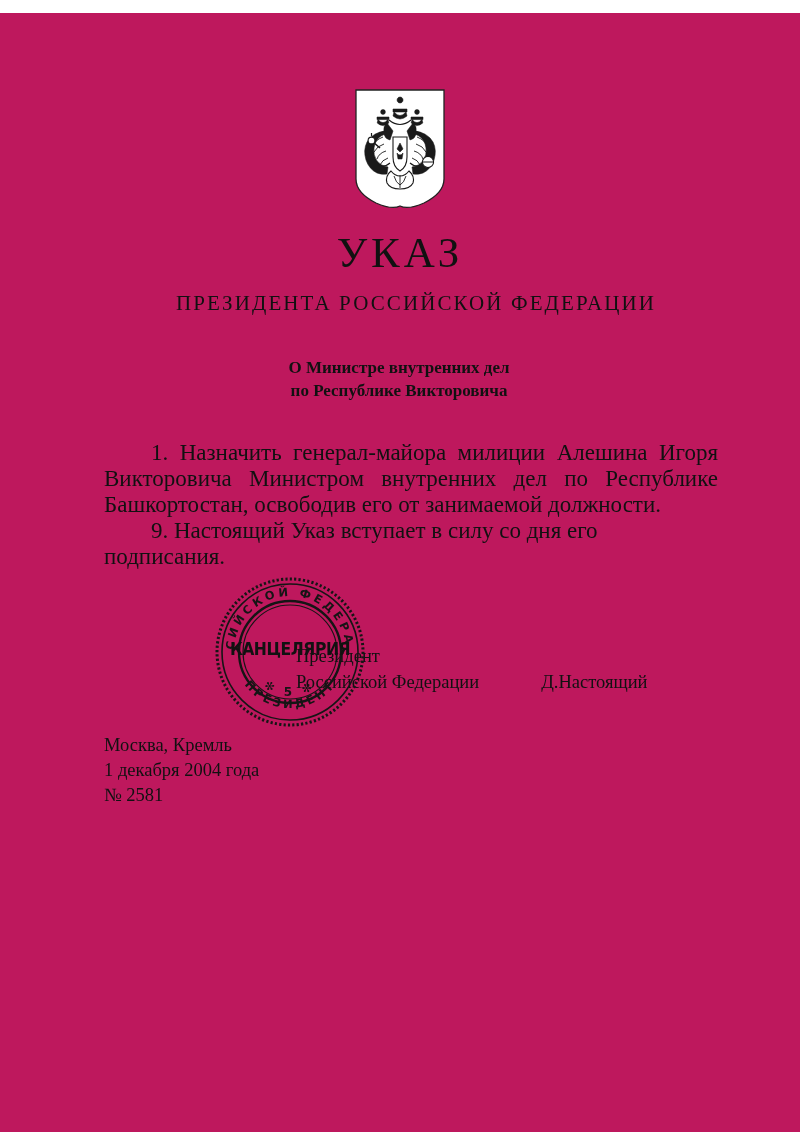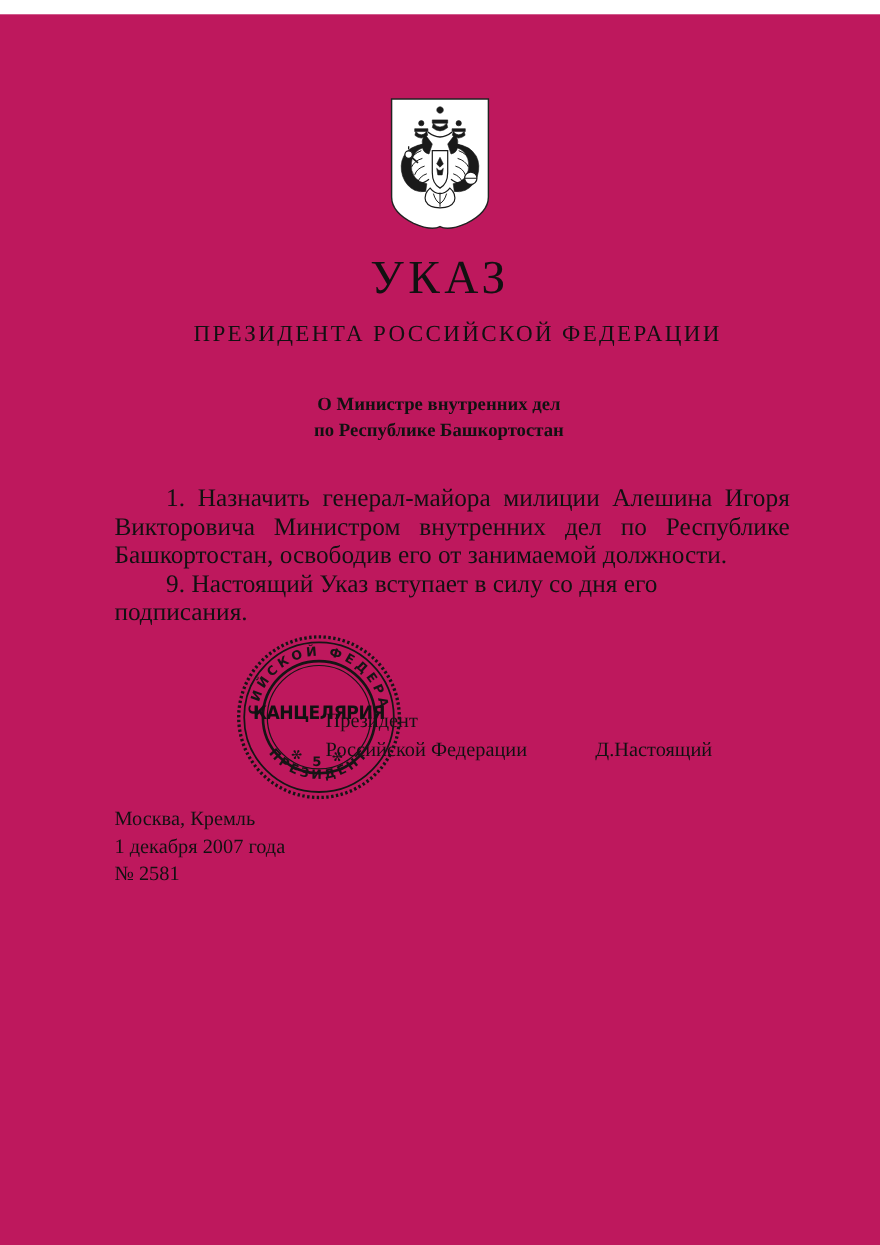--- a/index.html
+++ b/index.html
@@ -198,21 +198,21 @@
         </g>
       </svg>
     </div>
   </div>
 
   <div class="title-ukaz">УКАЗ</div>
   <div class="title-sub">ПРЕЗИДЕНТА РОССИЙСКОЙ ФЕДЕРАЦИИ</div>
 
   <div class="subject">
     <div>О Министре внутренних дел</div>
-    <div>по Республике Башкортостан</div>
+    <div>по Республике Викторовича</div>
   </div>
 
   <div class="body-text">
     <p>1. Назначить генерал-майора милиции Алешина Игоря Викторовича Министром внутренних дел по Республике Башкортостан, освободив его от занимаемой должности.</p>
     <p class="last">9. Настоящий Указ вступает в силу со дня его подписания.</p>
   </div>
 
   <div class="signature">
     <div class="sig-row">
       <span class="sig-title">Президент</span>
@@ -245,17 +245,17 @@
       </text>
       <text font-family="DejaVu Sans, Liberation Sans, sans-serif" font-size="12" font-weight="bold" letter-spacing="4" fill="#151515">
         <textPath href="#ringBottomMark" startOffset="50%" text-anchor="middle">✻ 5 ✻</textPath>
       </text>
     </svg>
     <div class="seal-center-text">КАНЦЕЛЯРИЯ</div>
   </div>
 
   <div class="footer">
     <div>Москва, Кремль</div>
-    <div>1 декабря 2007 года</div>
+    <div>1 декабря 2004 года</div>
     <div>№ 2581</div>
   </div>
 
 </div>
 
 </body></html>

